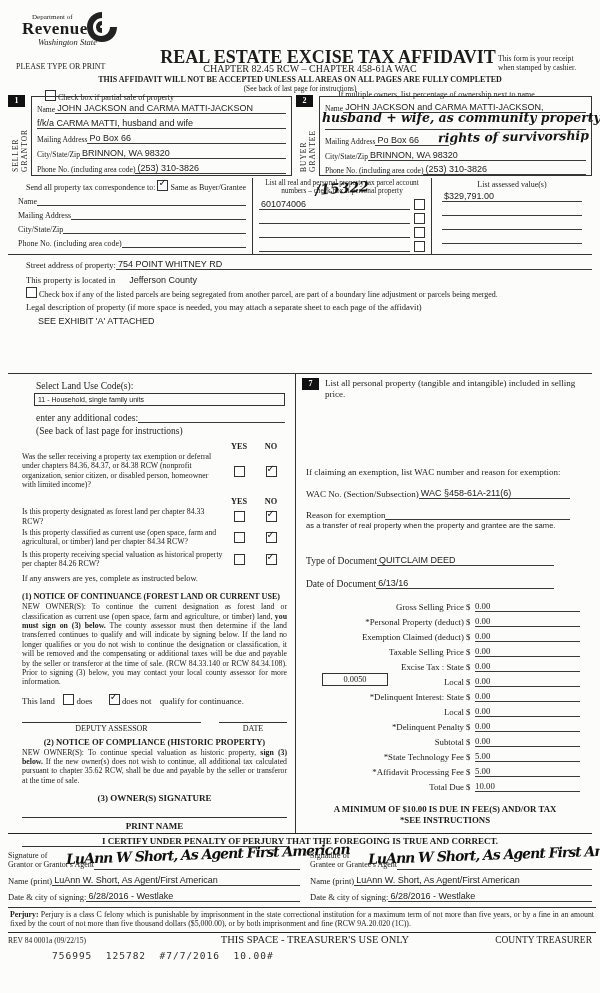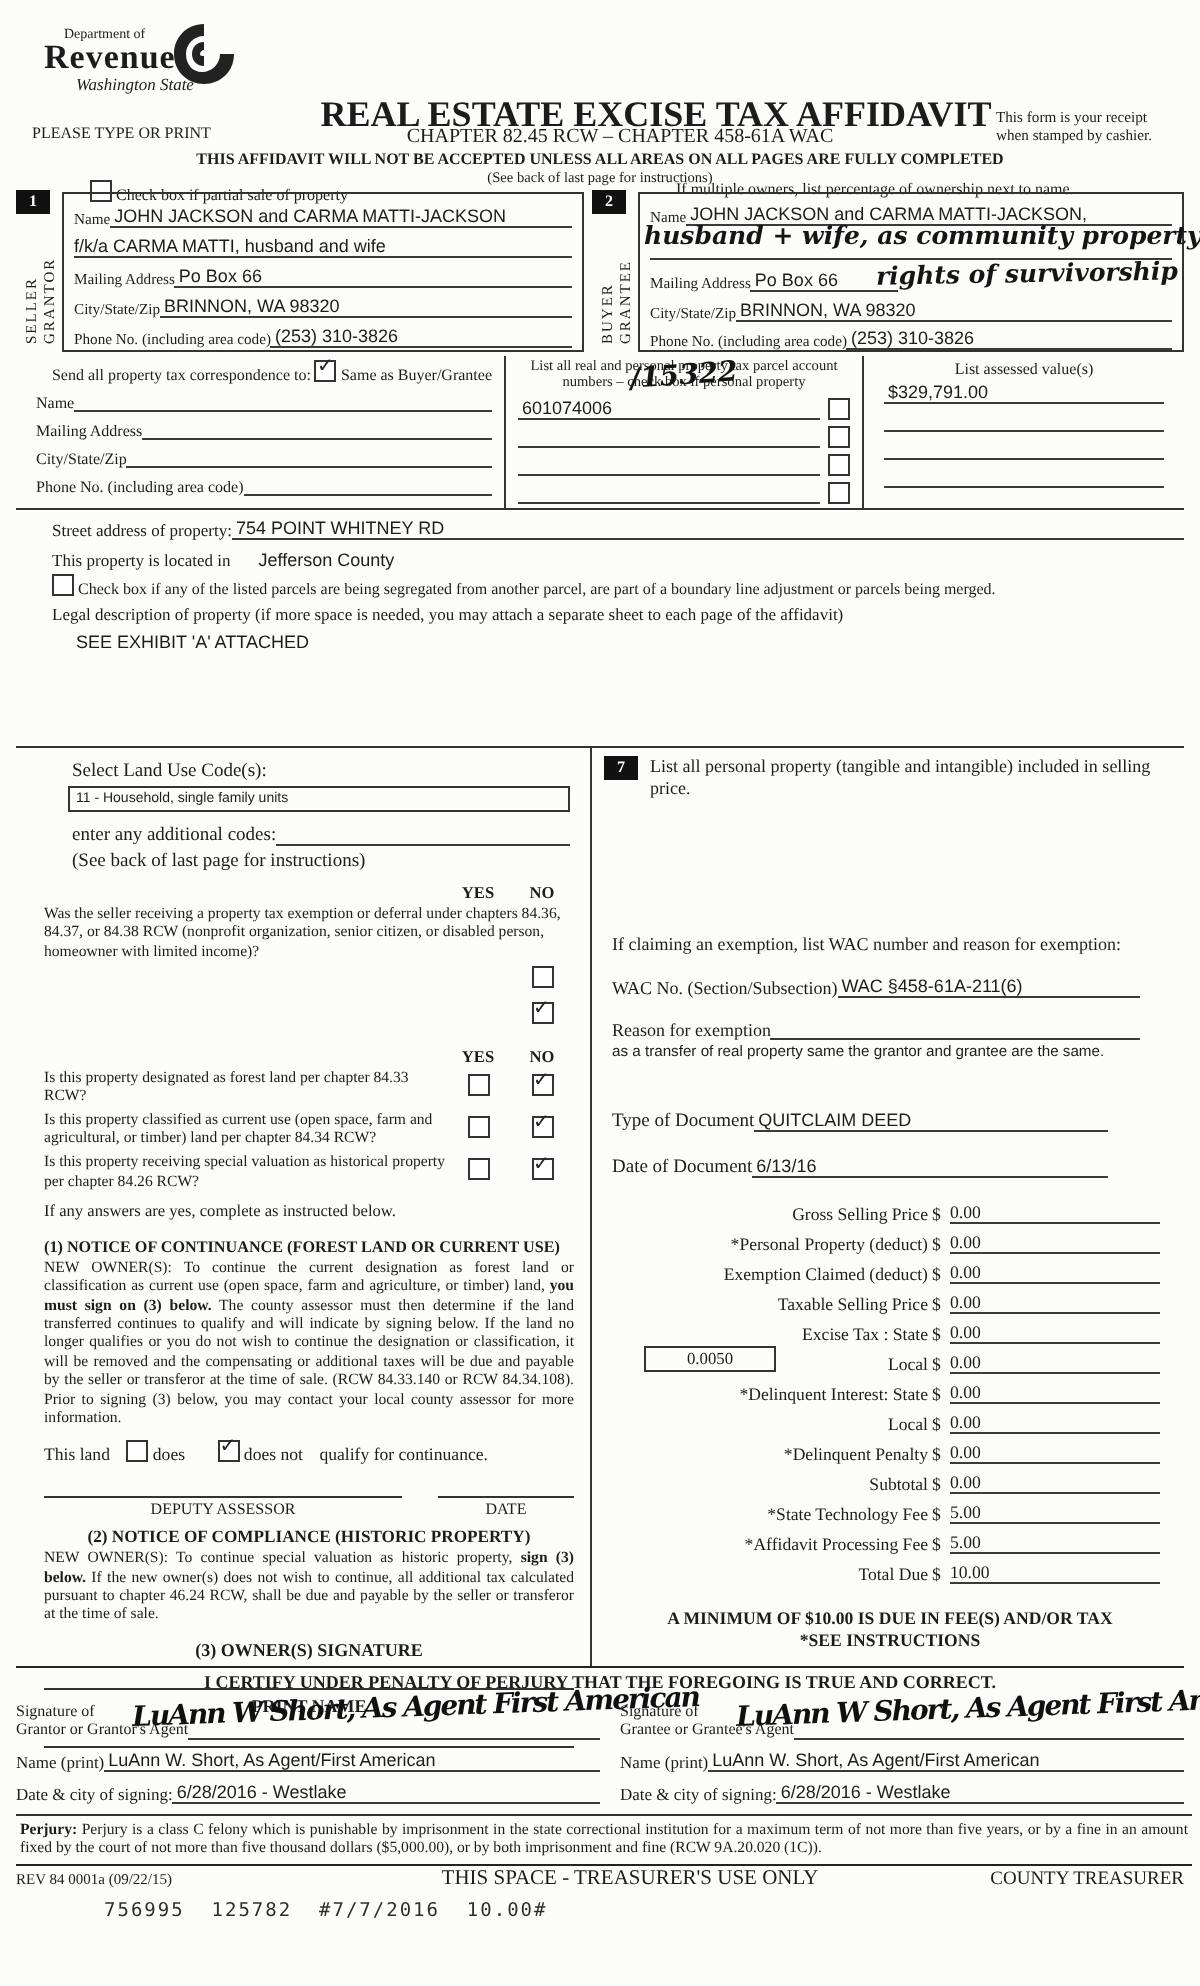--- a/index.html
+++ b/index.html
@@ -215,21 +215,21 @@
         <span style="font-size:9.5px;white-space:nowrap;">enter any additional codes:</span>
         <span class="fill"></span>
       </div>
       <div style="margin:3px 10px 0 28px;font-size:9.5px;">(See back of last page for instructions)</div>
 
       <div class="row" style="margin:6px 8px 0 14px;">
         <span class="q"></span>
         <span class="yn b" style="font-size:8.3px;">YES</span>
         <span class="yn b" style="font-size:8.3px;">NO</span>
       </div>
-      <div class="row" style="margin:1px 8px 0 14px;align-items:flex-end;flex-direction:column;">
+      <div class="row" style="margin:1px 8px 0 14px;align-items:center;">
         <span class="q">Was the seller receiving a property tax exemption or deferral under chapters 84.36, 84.37, or 84.38 RCW (nonprofit organization, senior citizen, or disabled person, homeowner with limited income)?</span>
         <span class="yn"><span class="cb"></span></span>
         <span class="yn"><span class="cb"><span class="ck">✓</span></span></span>
       </div>
 
       <div class="row" style="margin:8px 8px 0 14px;">
         <span class="q"></span>
         <span class="yn b" style="font-size:8.3px;">YES</span>
         <span class="yn b" style="font-size:8.3px;">NO</span>
       </div>
@@ -270,21 +270,21 @@
         <span style="width:68px;border-bottom:1px solid #333;"></span>
       </div>
       <div style="display:flex;margin:1px 8px 0 14px;">
         <span class="ctr" style="flex:1;font-size:8px;">DEPUTY ASSESSOR</span>
         <span style="width:18px;"></span>
         <span class="ctr" style="width:68px;font-size:8px;">DATE</span>
       </div>
 
       <div class="b ctr" style="margin:4px 8px 0 14px;font-size:8.6px;">(2) NOTICE OF COMPLIANCE (HISTORIC PROPERTY)</div>
       <div class="small-p" style="margin:1px 8px 0 14px;">
-        <span>NEW OWNER(S): To continue special valuation as historic property, </span><span class="b">sign (3) below.</span><span> If the new owner(s) does not wish to continue, all additional tax calculated pursuant to chapter 46.24 RCW, shall be due and payable by the seller or transferor at the time of sale.</span>
+        <span>NEW OWNER(S): To continue special valuation as historic property, </span><span class="b">sign (3) below.</span><span> If the new owner(s) does not wish to continue, all additional tax calculated pursuant to chapter 35.62 RCW, shall be due and payable by the seller or transferor at the time of sale.</span>
       </div>
 
       <div class="b ctr" style="margin:8px 8px 0 14px;font-size:9px;">(3)  OWNER(S) SIGNATURE</div>
       <div style="margin:14px 8px 0 14px;border-bottom:1px solid #333;"></div>
       <div class="b ctr" style="margin:3px 8px 0 14px;font-size:9px;">PRINT NAME</div>
       <div style="margin:15px 8px 0 14px;border-bottom:1px solid #333;"></div>
     </div>
 
     <div class="abs" style="left:288px;top:0;width:296px;height:460px;">
       <div style="display:flex;margin:4px 8px 0 6px;">
@@ -295,21 +295,21 @@
       <div style="margin:66px 8px 0 10px;font-size:9px;">If claiming an exemption, list WAC number and reason for exemption:</div>
 
       <div class="row" style="margin:9px 8px 0 10px;height:13px;">
         <span style="font-size:9px;white-space:nowrap;">WAC No. (Section/Subsection)</span>
         <span class="fval sans u" style="flex:1;margin-right:14px;">WAC §458-61A-211(6)</span>
       </div>
       <div class="row" style="margin:8px 8px 0 10px;height:13px;">
         <span style="font-size:9px;white-space:nowrap;">Reason for exemption</span>
         <span class="fill" style="margin-right:14px;"></span>
       </div>
-      <div class="sans" style="margin:1px 8px 0 10px;font-size:7.6px;">as a transfer of real property same the grantor and grantee are the same.</div>
+      <div class="sans" style="margin:1px 8px 0 10px;font-size:7.6px;">as a transfer of real property when the property and grantee are the same.</div>
 
       <div class="row" style="margin:22px 8px 0 10px;height:14px;">
         <span style="font-size:9.5px;white-space:nowrap;">Type of Document</span>
         <span class="fval sans u" style="flex:1;margin-right:30px;">QUITCLAIM DEED</span>
       </div>
       <div class="row" style="margin:9px 8px 0 10px;height:14px;">
         <span style="font-size:9.5px;white-space:nowrap;">Date of Document</span>
         <span class="fval sans u" style="flex:1;margin-right:30px;">6/13/16</span>
       </div>
 

